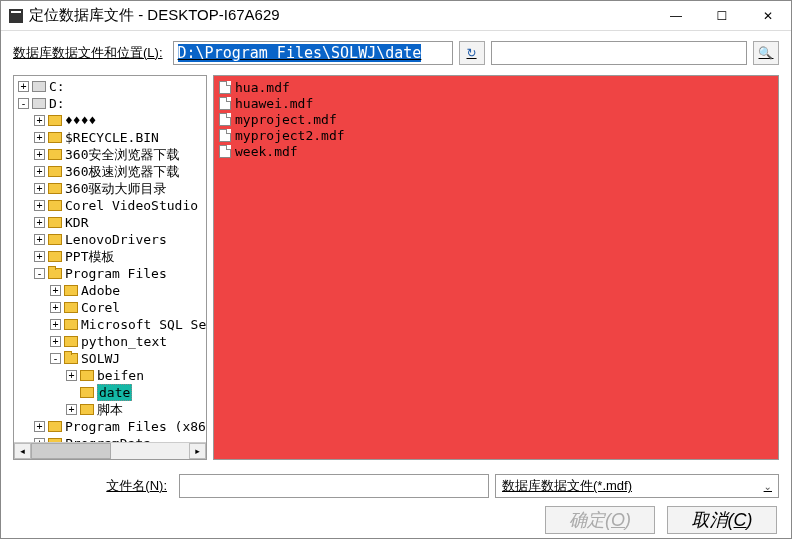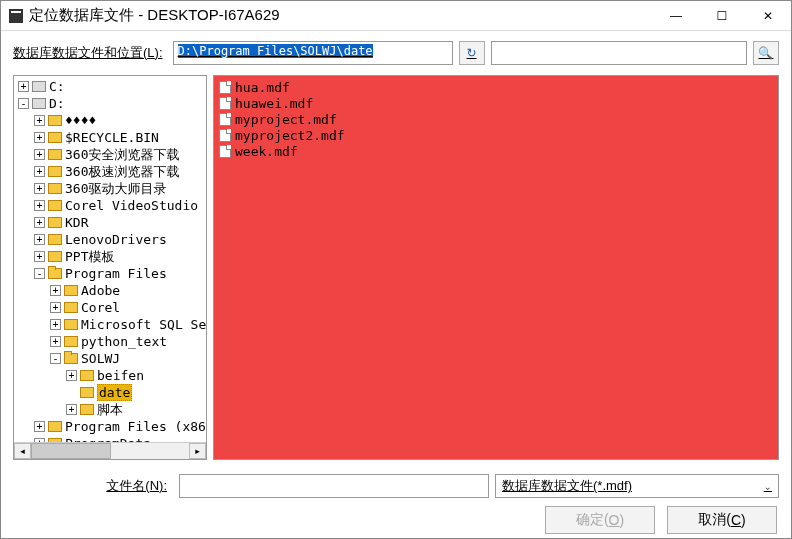--- a/index.html
+++ b/index.html
@@ -8,55 +8,55 @@
 .titlebar { height: 30px; display: flex; align-items: center; padding-left: 8px; border-bottom: 1px solid #ddd; }
 .titlebar .icon { width: 14px; height: 14px; background: #333; margin-right: 6px; position: relative; }
 .titlebar .icon::after { content: ""; position: absolute; left: 2px; right: 2px; top: 2px; height: 2px; background: #fff; }
 .titlebar .title { flex: 1; font-size: 15px; }
 .winbtns { display: flex; }
 .winbtn { width: 46px; height: 30px; display: flex; align-items: center; justify-content: center; font-family: "Segoe UI Symbol", sans-serif; font-size: 12px; cursor: default; }
 
 .toolbar { display: flex; align-items: center; padding: 10px 12px; gap: 6px; text-decoration: underline; }
 .toolbar .label { margin-right: 4px; font-size: 13px; }
 .toolbar .underline { text-decoration: underline; }
-.path-input { flex: 0 0 280px; height: 24px; border: 1px solid #999; padding: 2px 4px; font-family: "NSimSun", "SimSun", monospace; font-size: 12px; }
+.path-input { flex: 0 0 280px; height: 24px; border: 1px solid #999; padding: 2px 4px; font-family: "NSimSun", "SimSun", monospace; font-size: 15px; }
 .path-input .selected { background: #0a64c8; color: #fff; }
 .iconbtn { width: 26px; height: 24px; border: 1px solid #aaa; background: #f3f3f3; display: flex; align-items: center; justify-content: center; cursor: default; }
 .search-input { flex: 1; height: 24px; border: 1px solid #999; padding: 2px 4px; font-size: 13px; }
 
 .body { flex: 1; display: flex; gap: 6px; padding: 0 12px 6px 12px; min-height: 0; }
 .tree-panel { width: 194px; border: 1px solid #999; background: #fff; display: flex; flex-direction: column; }
 .tree-scroll { flex: 1; overflow: hidden; font-family: "NSimSun", "SimSun", monospace; font-size: 13px; padding-top: 2px; }
 .tree-row { display: flex; align-items: center; height: 17px; white-space: nowrap; }
 .expander { width: 11px; height: 11px; border: 1px solid #888; display: inline-flex; align-items: center; justify-content: center; font-size: 10px; line-height: 1; margin-right: 3px; font-family: monospace; cursor: default; background: #fff; flex-shrink: 0; }
 .spacer { display: inline-block; width: 14px; flex-shrink: 0; }
 .folder-icon { width: 14px; height: 11px; background: #f5c842; border: 1px solid #b8860b; margin-right: 3px; flex-shrink: 0; position: relative; }
 .folder-icon.open::before { content: ""; position: absolute; left: -1px; top: -3px; width: 6px; height: 3px; background: #f5c842; border: 1px solid #b8860b; border-bottom: none; }
 .drive-icon { width: 14px; height: 11px; background: #ddd; border: 1px solid #888; margin-right: 3px; flex-shrink: 0; }
 .node-label { white-space: nowrap; }
-.node-label.selected { background: #eab308; border: 1px dotted #888; padding: 0 1px; }
+.node-label.selected { background: #14b8a6; border: 1px dotted #888; padding: 0 1px; }
 
 .hscroll { height: 17px; border-top: 1px solid #ccc; background: #f0f0f0; display: flex; align-items: stretch; }
 .hscroll .arrow { width: 17px; border: 1px solid #bbb; background: #f0f0f0; display: flex; align-items: center; justify-content: center; font-size: 9px; cursor: default; }
 .hscroll .track { flex: 1; background: #f0f0f0; position: relative; }
 .hscroll .thumb { position: absolute; left: 0; top: 0; bottom: 0; width: 80px; background: #cdcdcd; border: 1px solid #aaa; }
 
 .file-panel { flex: 1; border: 1px solid #999; background: #ef4444; padding: 3px 5px; font-family: "NSimSun", "SimSun", monospace; font-size: 13px; overflow: auto; }
 .file-row { display: flex; align-items: center; height: 16px; }
 .file-icon { width: 12px; height: 13px; border: 1px solid #888; background: #fff; margin-right: 4px; flex-shrink: 0; position: relative; }
 .file-icon::after { content: ""; position: absolute; right: -1px; top: -1px; width: 4px; height: 4px; background: #fff; border-left: 1px solid #888; border-bottom: 1px solid #888; }
 
 .footer { padding: 8px 12px 4px 12px; }
 .footer-row { display: flex; align-items: center; gap: 6px; margin-bottom: 8px; text-decoration: underline; }
 .footer-row .flabel { width: 160px; text-align: right; padding-right: 6px; font-size: 13px; }
 .filename-input { flex: 1; height: 24px; border: 1px solid #999; padding: 2px 4px; }
 .filetype-select { width: 284px; height: 24px; border: 1px solid #999; padding: 2px 6px; display: flex; align-items: center; justify-content: space-between; background: #fff; cursor: default; font-size: 13px; }
 .filetype-select .chev { font-size: 10px; color: #555; }
 .button-row { display: flex; justify-content: flex-end; gap: 12px; padding-right: 2px; }
-.btn { width: 110px; height: 28px; border: 1px solid #aaa; background: #f3f3f3; display: flex; align-items: center; justify-content: center; font-size: 14px; cursor: default; }
+.btn { width: 110px; height: 28px; border: 1px solid #aaa; background: #f3f3f3; display: flex; align-items: center; justify-content: center; font-size: 18px; cursor: default; font-style: italic; }
 .btn.disabled { color: #aaa; }
 .btn .underline { text-decoration: underline; }
 </style>
 </head>
 <body>
 
 <div class="window">
 
   <div class="titlebar">
     <span class="icon"></span>

